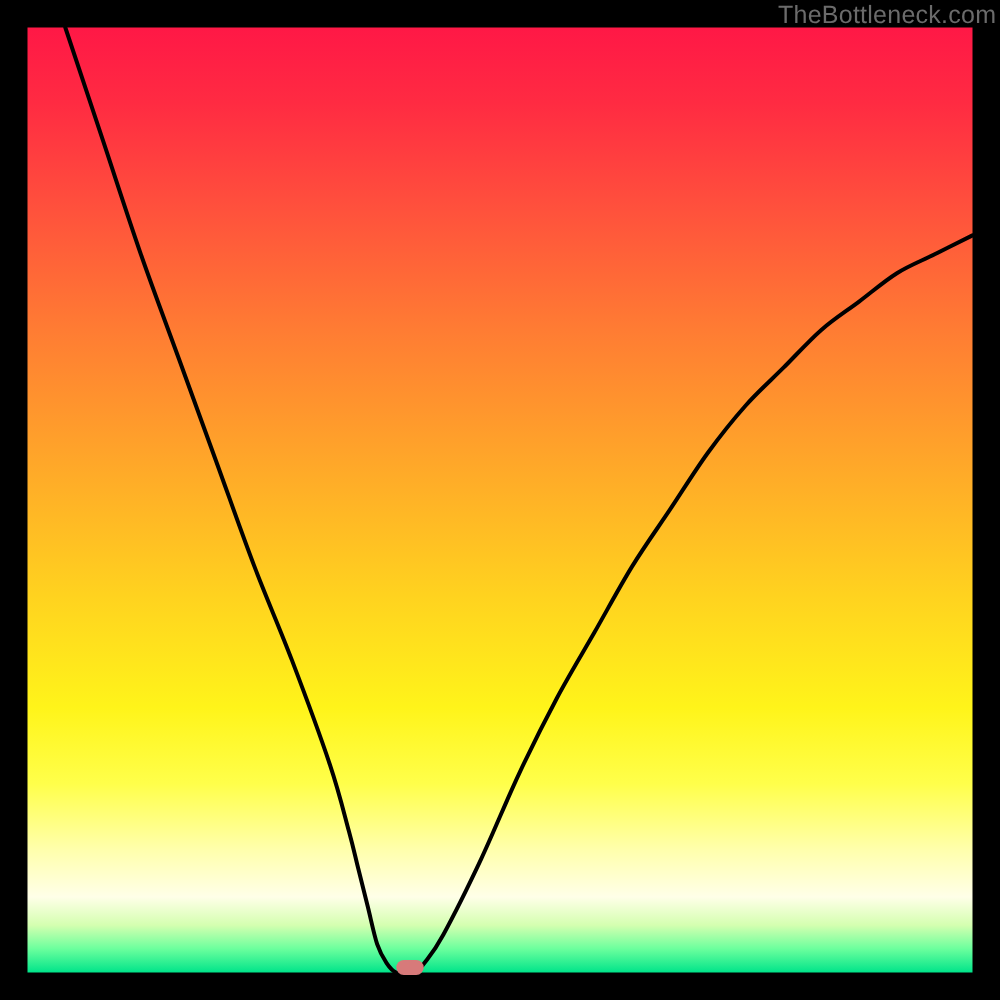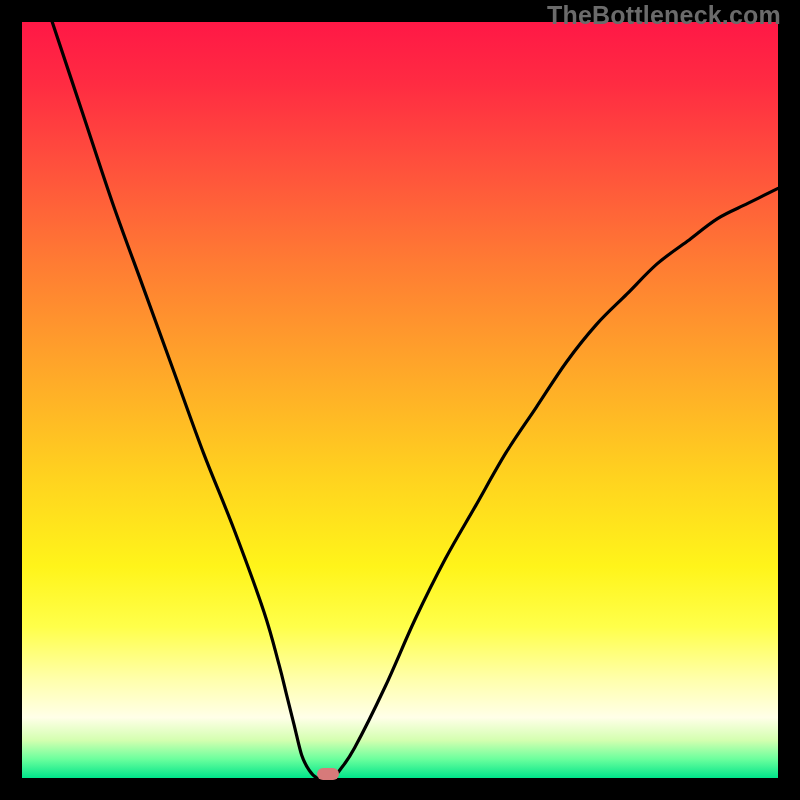--- a/index.html
+++ b/index.html
@@ -29,26 +29,26 @@
       #ffffac 87%,
       #ffffe8 92%,
       #d4ffb0 95%,
       #6bff9d 97.5%,
       #00e48a 100%
     );
   }
   .watermark {
     position: absolute;
     top: 1px;
-    right: 19px;
+    right: 3px;
     color: #6b6b6b;
-    font-size: 25px;
+    font-size: 20px;
     letter-spacing: 0.2px;
     z-index: 5;
-    font-weight: 700;
+    font-weight: 400;
   }
   svg.curve {
     position: absolute;
     left: 0;
     top: 0;
     width: 756px;
     height: 756px;
     overflow: visible;
   }
   .marker {

